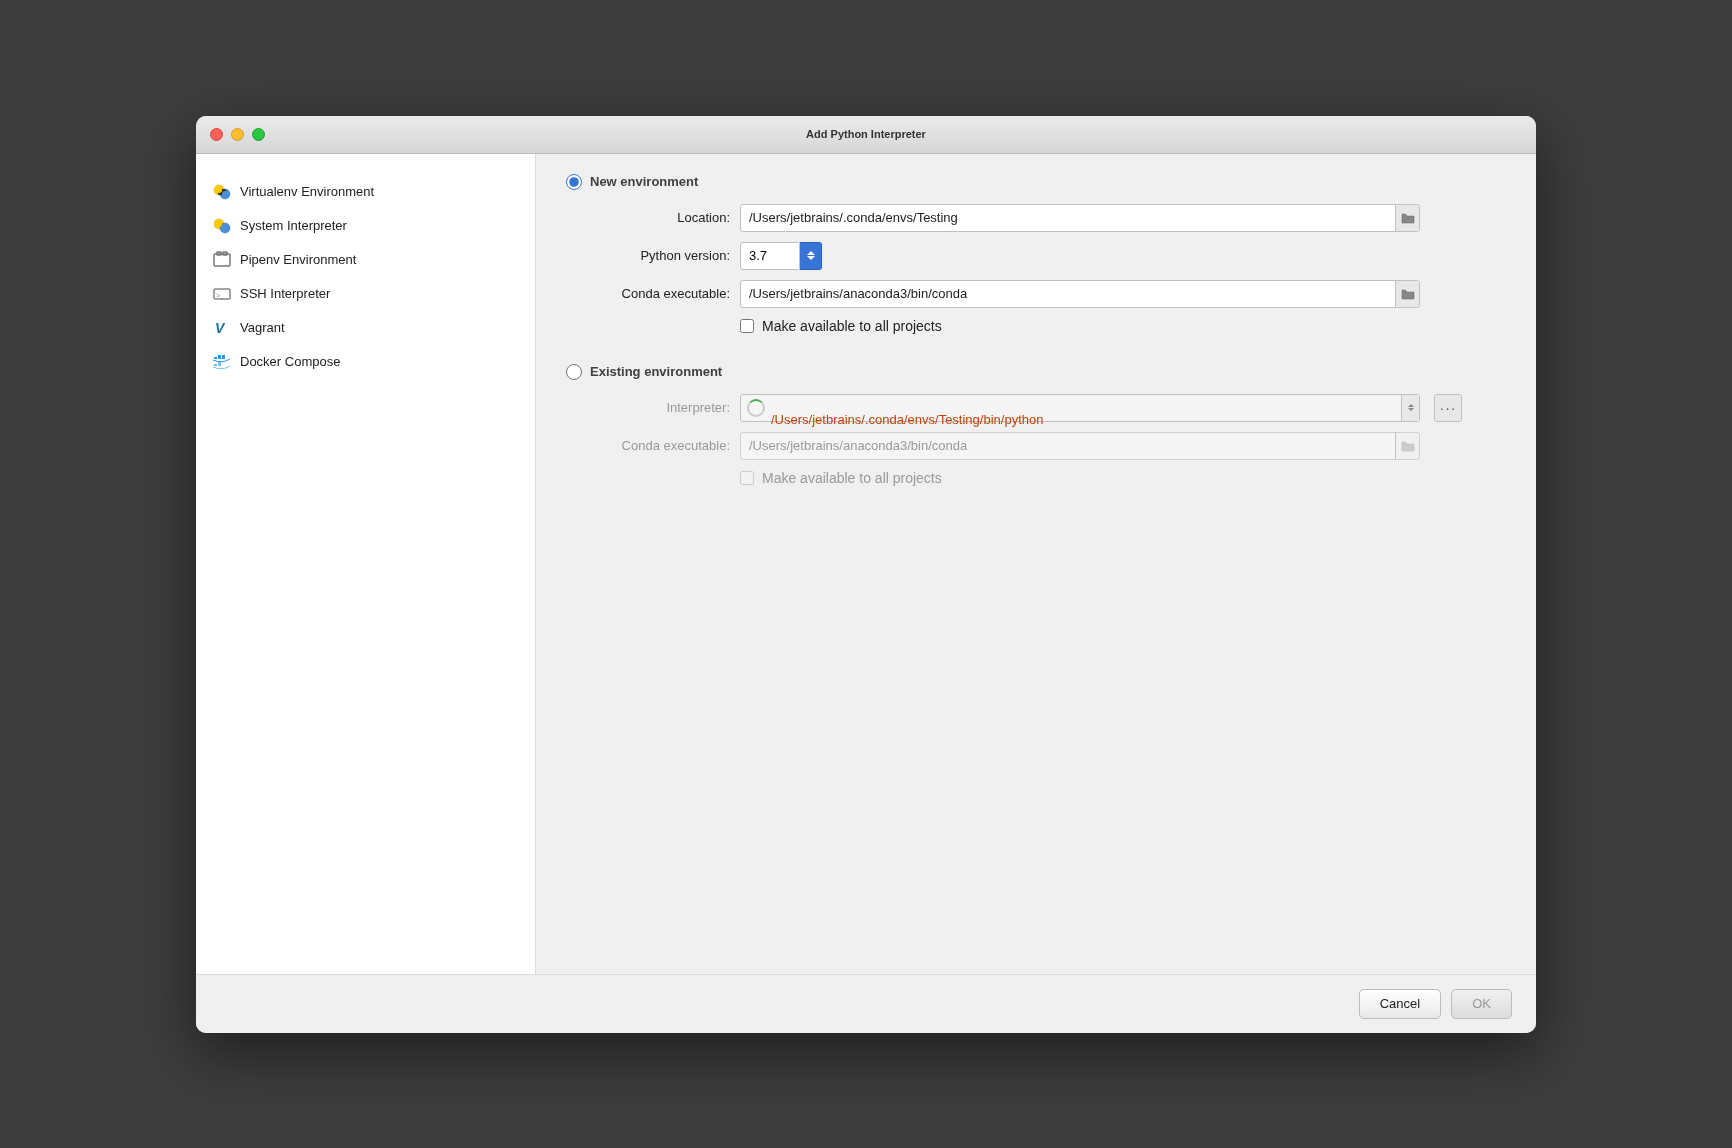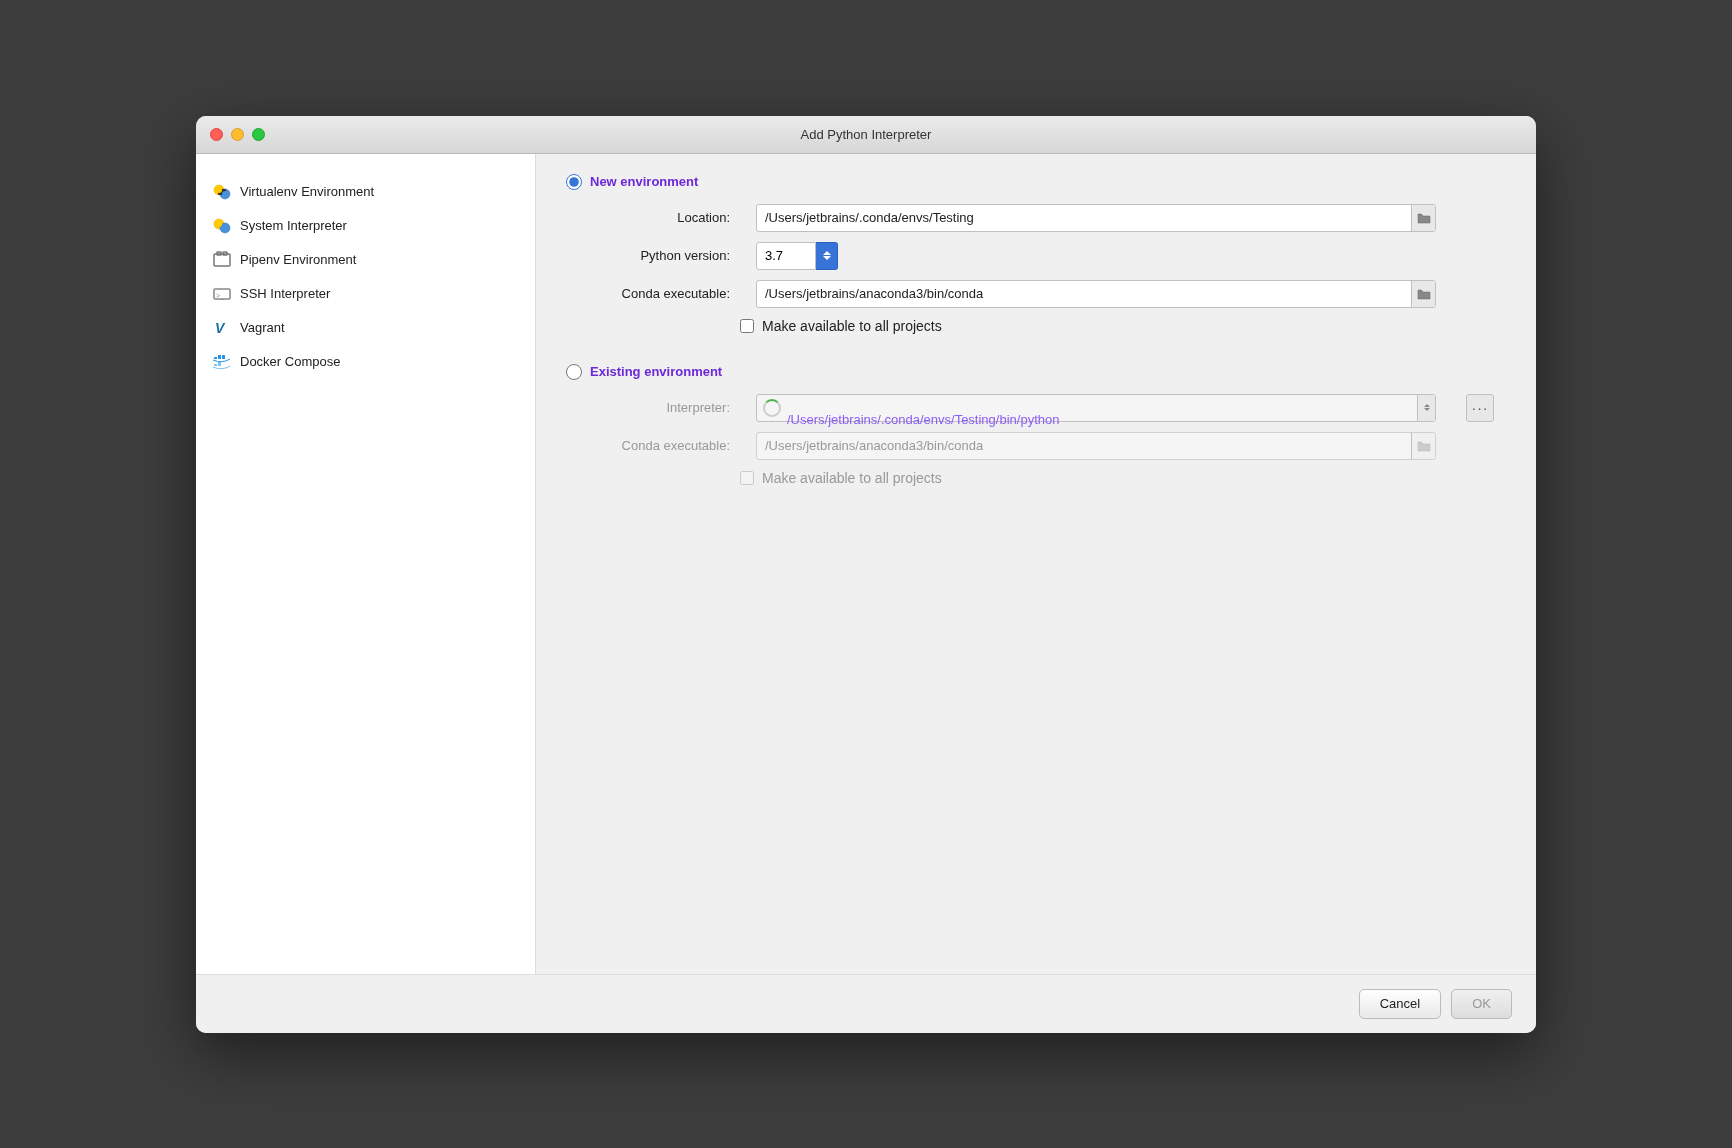--- a/index.html
+++ b/index.html
@@ -40,22 +40,22 @@
       border-radius: 50%;
       cursor: pointer;
     }
     .tl-close { background: #ff5f57; border: 1px solid #e0443e; }
     .tl-minimize { background: #febc2e; border: 1px solid #d4a030; }
     .tl-maximize { background: #28c840; border: 1px solid #20a530; }
     .title-bar-title {
       position: absolute;
       left: 50%;
       transform: translateX(-50%);
-      font-size: 13px;
-      font-weight: 400;
+      font-size: 11px;
+      font-weight: 700;
       color: #333;
     }
     .dialog-body {
       display: flex;
       flex: 1;
     }
     .sidebar {
       width: 340px;
       background: #fff;
       border-right: 1px solid #ddd;
@@ -98,31 +98,31 @@
     }
     .radio-input {
       width: 16px;
       height: 16px;
       accent-color: #3874d8;
       cursor: pointer;
     }
     .radio-label {
       font-size: 13px;
       font-weight: 600;
-      color: #6d28d9;
+      color: #404040;
     }
     .form-section {
       margin-left: 24px;
       margin-bottom: 20px;
     }
     .form-row {
       display: flex;
       align-items: center;
       margin-bottom: 10px;
-      gap: 26px;
+      gap: 10px;
     }
     .form-label {
       width: 140px;
       text-align: right;
       font-size: 13px;
       color: #222;
       flex-shrink: 0;
     }
     .form-label.disabled {
       color: #999;
@@ -256,21 +256,21 @@
       margin: 0 6px;
       flex-shrink: 0;
       animation: spin 1s linear infinite;
     }
     @keyframes spin {
       to { transform: rotate(360deg); }
     }
     .interpreter-text {
       flex: 1;
       font-size: 13px;
-      color: #8b5cf6;
+      color: #c2410c;
       padding-right: 4px;
       margin-top: 24px;
     }
     .interpreter-arrows {
       width: 18px;
       height: 26px;
       background: #e8e8e8;
       border-left: 1px solid #c0c0c0;
       display: flex;
       flex-direction: column;

